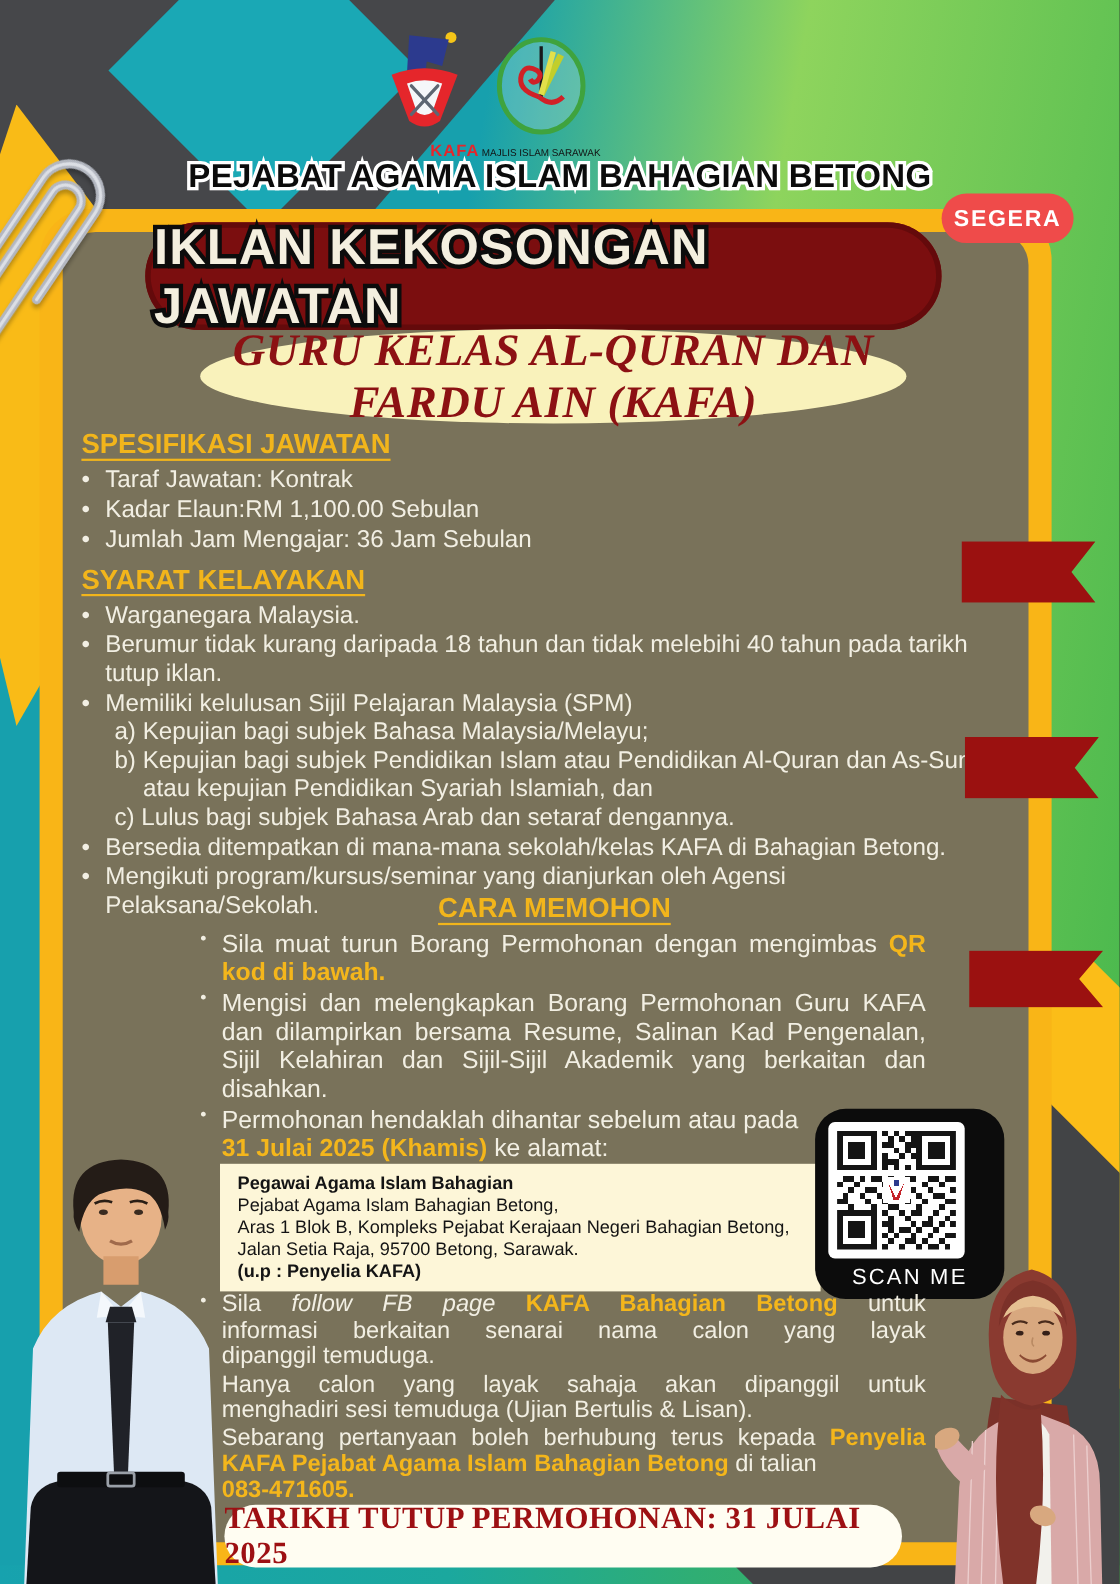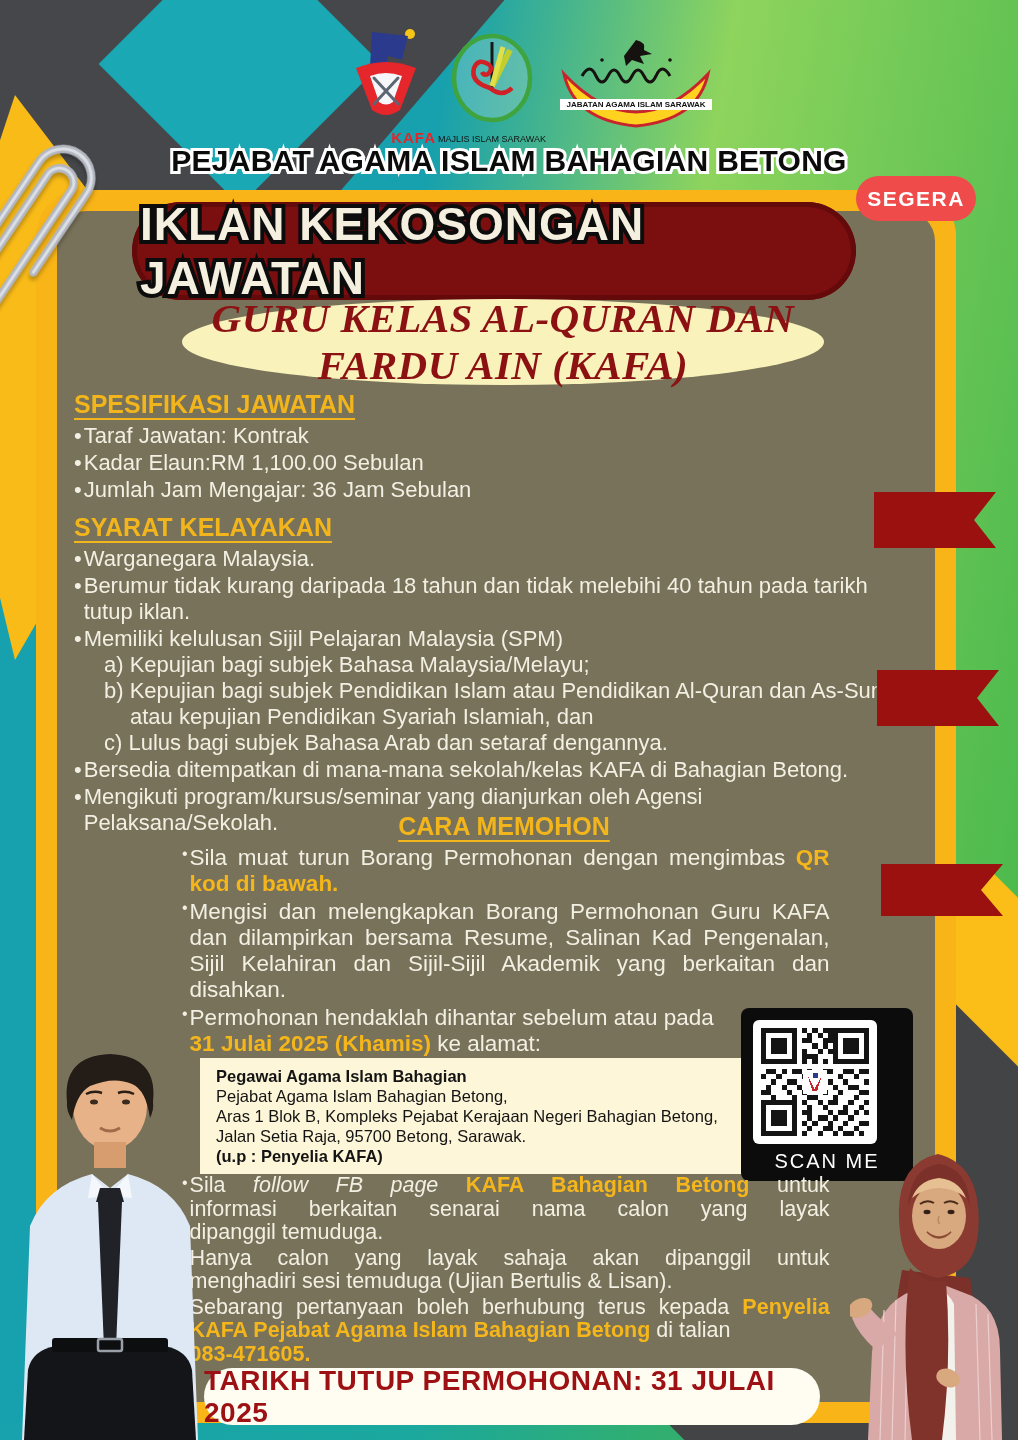--- a/index.html
+++ b/index.html
@@ -56,51 +56,51 @@
     display:flex;flex-direction:column;align-items:center;justify-content:center;z-index:6;
     color:#8c1113;font-family:"Liberation Serif",serif;font-style:italic;font-weight:700;
     font-size:41px;line-height:1.15;letter-spacing:.5px;}
   
   .sec{z-index:6;color:#f2efe3;}
   .sec-heading{font-size:25px;font-weight:700;color:#f2b51b;text-decoration:underline;
     text-underline-offset:5px;text-decoration-thickness:2px;margin-bottom:6px;}
   .sec-spes{left:74px;top:391px;width:840px;}
   .sec-syarat{left:74px;top:514px;width:840px;}
   .body-t{font-size:22px;line-height:26px;}
-  .li{display:flex;gap:2px;margin-top:1px;}
+  .li{display:flex;gap:14px;margin-top:1px;}
   .dot{flex:0 0 auto;}
   .dot::before{content:"•";}
   .sec-syarat .t{width:800px;}
   .sub{margin-left:30px;padding-left:26px;text-indent:-26px;width:790px;}
   .sec-cara{left:74px;top:812px;width:860px;}
   .sec-cara .sec-heading{text-align:center;margin-bottom:4px;}
   .cara-list{margin-left:108px;}
   .cara-list .li{margin-top:2px;}
   .cara-list .t{width:640px;font-size:22.5px;line-height:26px;}
   .jl{text-align:justify;text-align-last:justify;}
   .hl{color:#f4b61b;font-weight:700;}
   .it{font-style:italic;}
   .sec-notes{left:74px;top:1172px;width:860px;}
   .sec-notes .t{width:640px;font-size:21.5px;line-height:23.5px;}
   
   .addr{left:200px;top:1058px;width:514px;background:#fdf6d8;z-index:6;
     padding:8px 16px 8px;color:#141414;font-size:16.5px;line-height:20px;}
   .addr-b{font-weight:700;}
-  .qr{left:741px;top:1008px;width:148px;background:#0c0c0c;border-radius:8px;
+  .qr{left:741px;top:1008px;width:148px;background:#0c0c0c;border-radius:28px;
     padding:12px 12px 2px;z-index:6;}
   .qr-white{width:124px;height:124px;background:#ffffff;border-radius:6px;padding:8px;box-sizing:border-box;}
   .qr-label{color:#ffffff;font-size:20px;letter-spacing:2px;text-align:center;padding:6px 0 6px;}
   
   .ribbon{width:122px;height:56px;background:#9b1110;z-index:6;
     clip-path:polygon(0 0,100% 0,82% 50%,100% 100%,0 100%);}
   .r1{left:874px;top:492px;}
   .r2{left:877px;top:670px;}
   .r3{left:881px;top:864px;height:52px;}
   .footer-pill{left:204px;top:1368px;width:616px;height:57px;background:#fffdf2;border-radius:29px;
-    display:flex;align-items:center;justify-content:flex-start;z-index:9;}
+    display:flex;align-items:center;justify-content:flex-start;z-index:9;font-family:Liberation Serif, serif;}
   .footer-pill span{color:#9d1013;font-weight:800;font-size:28px;letter-spacing:.5px;}
   .person{z-index:8;}
   .man{left:-6px;top:1040px;width:232px;height:400px;}
   .woman{left:850px;top:1120px;width:168px;height:320px;}
 </style>
 </head>
 <body>
 
 <div class="poster">
 
@@ -141,33 +141,20 @@
       <ellipse cx="46" cy="46" rx="38" ry="42" fill="rgba(255,255,255,.2)" stroke="#3fa33e" stroke-width="4.5"></ellipse>
       <path d="M46 10 V58" stroke="#17181a" stroke-width="3"></path>
       <path d="M46 54 L64 18" stroke="#c2ce2b" stroke-width="6"></path>
       <path d="M46 54 L57 15" stroke="#e2e04a" stroke-width="5"></path>
       <path d="M44 56 Q24 50 28 36 Q32 26 42 32 Q48 36 42 42 Q38 44 36 40" fill="none" stroke="#d02127" stroke-width="4.5"></path>
       <path d="M44 56 Q56 66 66 56" fill="none" stroke="#d02127" stroke-width="4.5"></path>
     </svg>
     <div class="cap-majlis">MAJLIS ISLAM SARAWAK</div>
   </div>
 
-  <div class="abs logo logo-jabatan">
-    <svg width="168" height="96" viewBox="0 0 168 96">
-      <path d="M12 36 Q84 112 156 36 Q146 82 84 88 Q22 82 12 36 Z" fill="#ffd21f" stroke="#c8242b" stroke-width="3"></path>
-      <path d="M84 2 q10 2 8 10 l8 4 -12 2 4 8 -12 -4 -6 6 -2 -10 z" fill="#15120f"></path>
-      <g stroke="#15120f" stroke-width="3" fill="none">
-        <path d="M30 38 q8 -14 14 0 q6 12 12 0 q6 -12 12 0 q6 12 12 0 q6 -12 12 0 q6 12 12 0 q6 -14 14 0"></path>
-      </g>
-      <circle cx="50" cy="22" r="1.8" fill="#15120f"></circle>
-      <circle cx="84" cy="20" r="1.8" fill="#15120f"></circle>
-      <circle cx="118" cy="22" r="1.8" fill="#15120f"></circle>
-    </svg>
-    <div class="cap-jabatan">JABATAN AGAMA ISLAM SARAWAK</div>
-  </div>
 
   <div class="abs org-title">PEJABAT AGAMA ISLAM BAHAGIAN BETONG</div>
 
   <div class="abs badge">
     <span>SEGERA</span>
   </div>
 
   <div class="abs banner">
     <span>IKLAN KEKOSONGAN JAWATAN</span>
   </div>

